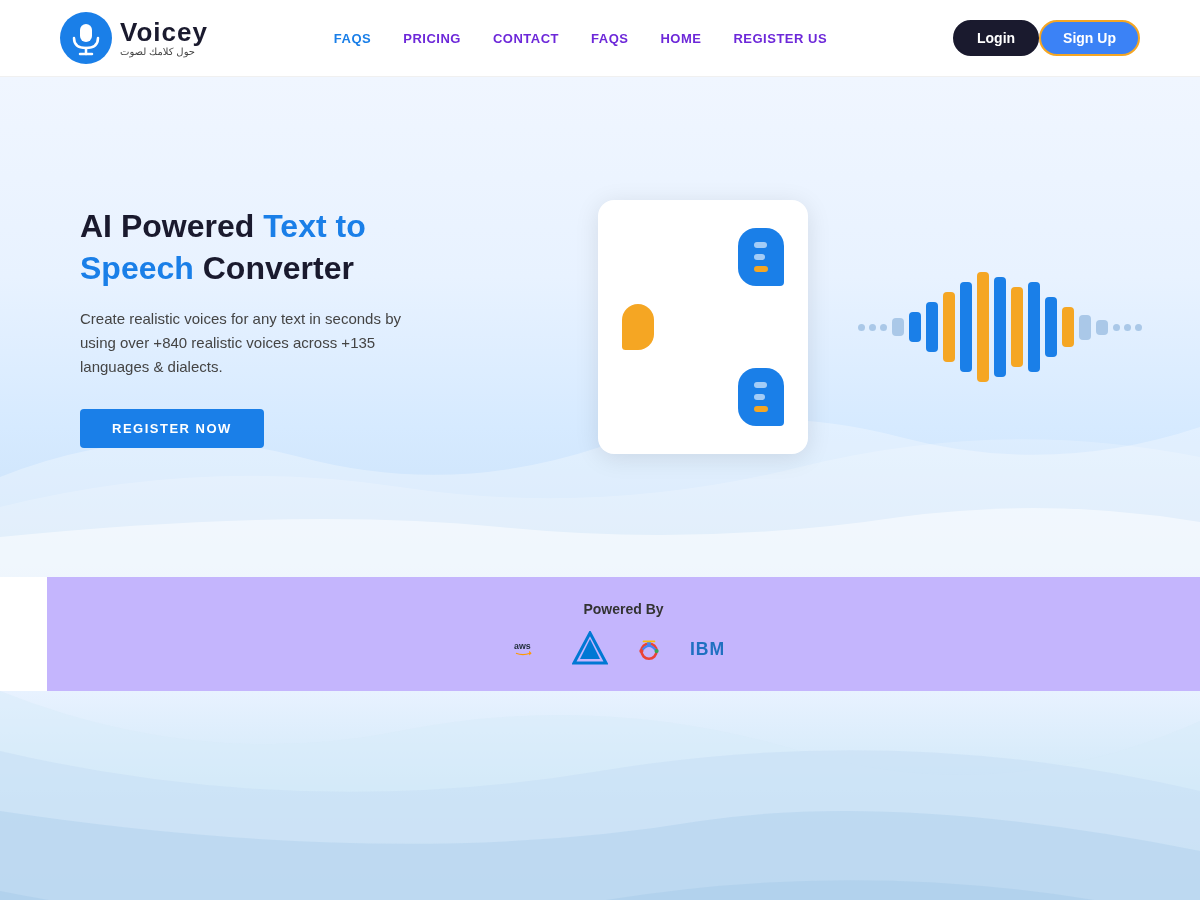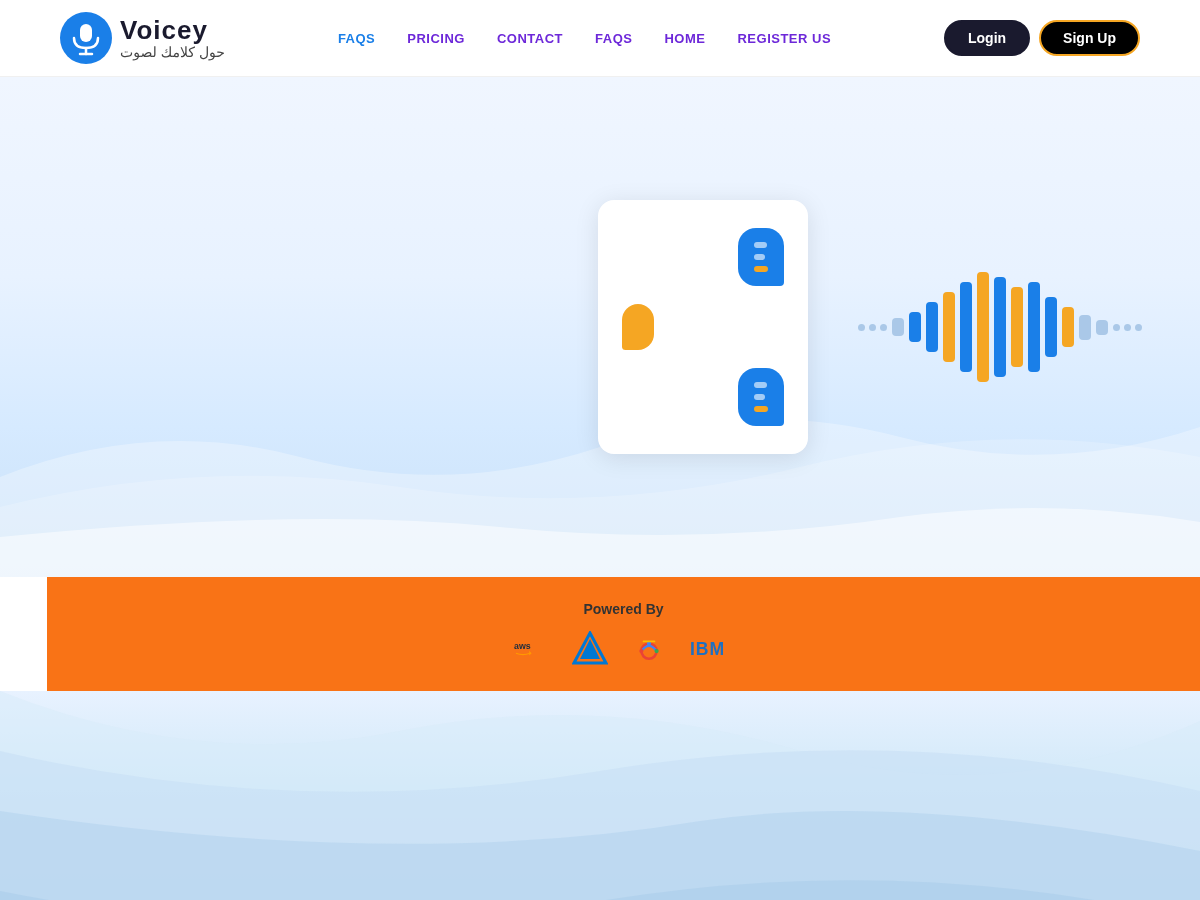--- a/index.html
+++ b/index.html
@@ -30,21 +30,21 @@
       flex-direction: column;
       line-height: 1;
     }
     .logo-name {
       font-size: 26px;
       font-weight: 700;
       color: #1a1a2e;
       letter-spacing: 1px;
     }
     .logo-arabic {
-      font-size: 14px;
+      font-size: 10px;
       color: #444;
       margin-top: 2px;
     }
     nav {
       display: flex;
       align-items: center;
       gap: 32px;
     }
     .nav-link {
       font-size: 13px;
@@ -53,37 +53,37 @@
       text-decoration: none;
       letter-spacing: 0.5px;
       cursor: pointer;
     }
     .nav-link.active {
       color: #1a7fe8;
     }
     .header-buttons {
       display: flex;
       align-items: center;
-      gap: 9px;
+      gap: 0;
     }
     .btn-login {
       padding: 8px 22px;
       border: 2px solid #1a1a2e;
       border-radius: 20px;
       background: #1a1a2e;
       color: #fff;
       font-size: 14px;
       font-weight: 600;
       cursor: pointer;
     }
     .btn-signup {
       padding: 8px 22px;
       border: 2px solid #f5a623;
       border-radius: 20px;
-      background: #000000;
+      background: #3b82f6;
       color: #fff;
       font-size: 14px;
       font-weight: 600;
       cursor: pointer;
     }
 
     
     .hero {
       position: relative;
       min-height: 500px;
@@ -204,21 +204,21 @@
     }
     .wave-dot {
       width: 7px;
       height: 7px;
       border-radius: 50%;
       background: #aac8e8;
     }
 
     
     .powered-section {
-      background: #f97316;
+      background: #c4b5fd;
       padding: 24px 80px;
       display: flex;
       flex-direction: column;
       align-items: center;
       gap: 14px;
       margin-left: 47px;
     }
     .powered-title {
       font-size: 14px;
       font-weight: 600;
@@ -286,20 +286,27 @@
 </header>
 
 <section class="hero">
 
   <svg class="wave-bg" viewBox="0 0 1200 200" preserveAspectRatio="none">
     <path d="M0,100 Q150,40 300,80 Q450,120 600,70 Q750,20 900,60 Q1050,100 1200,50 L1200,200 L0,200 Z" fill="rgba(255,255,255,0.3)"></path>
     <path d="M0,130 Q200,80 400,110 Q600,140 800,90 Q1000,40 1200,80 L1200,200 L0,200 Z" fill="rgba(255,255,255,0.2)"></path>
     <path d="M0,160 Q300,130 500,150 Q700,170 900,140 Q1050,120 1200,145 L1200,200 L0,200 Z" fill="rgba(255,255,255,0.5)"></path>
   </svg>
 
+  <div class="hero-content">
+    <h1 class="hero-title">
+      <span>AI Powered </span><span class="hero-title-highlight">Text to Speech</span><span> Converter</span>
+    </h1>
+    <p class="hero-subtitle">Create realistic voices for any text in seconds by using over +840 realistic voices across +135 languages &amp; dialects.</p>
+    <button class="btn-register">REGISTER NOW</button>
+  </div>
 
   <div class="hero-illustrations">
 
     <div class="chat-card">
 
       <div class="chat-bubble blue">
         <div class="bubble-line long"></div>
         <div class="bubble-line medium"></div>
         <div style="width:14px;height:6px;border-radius:3px;background:#f5a623;align-self:flex-end;"></div>
       </div>

